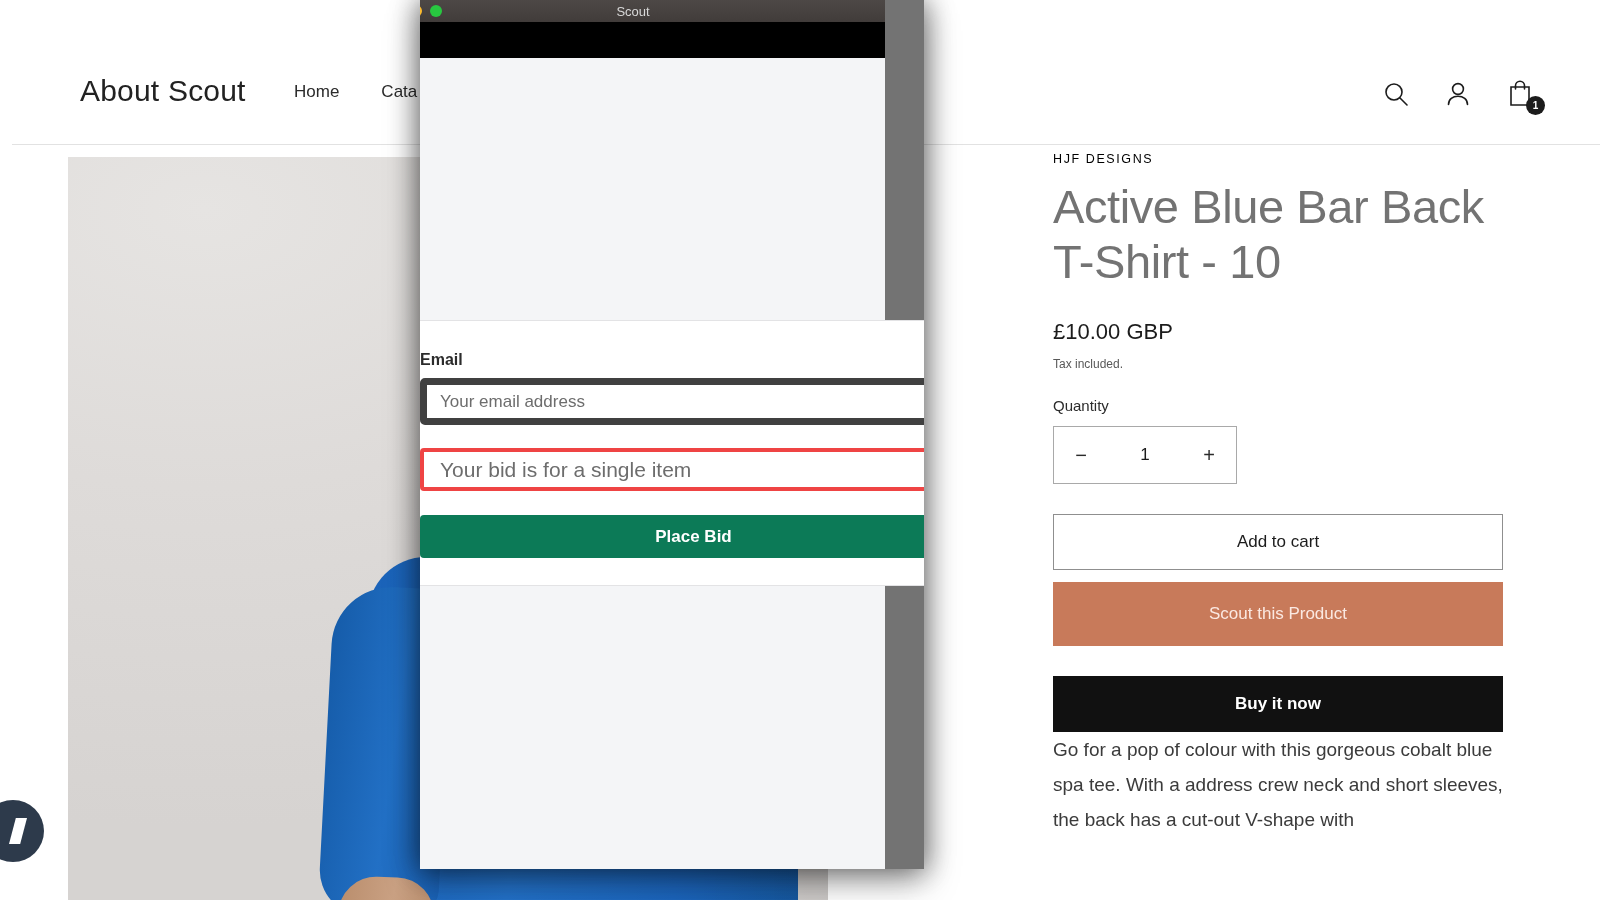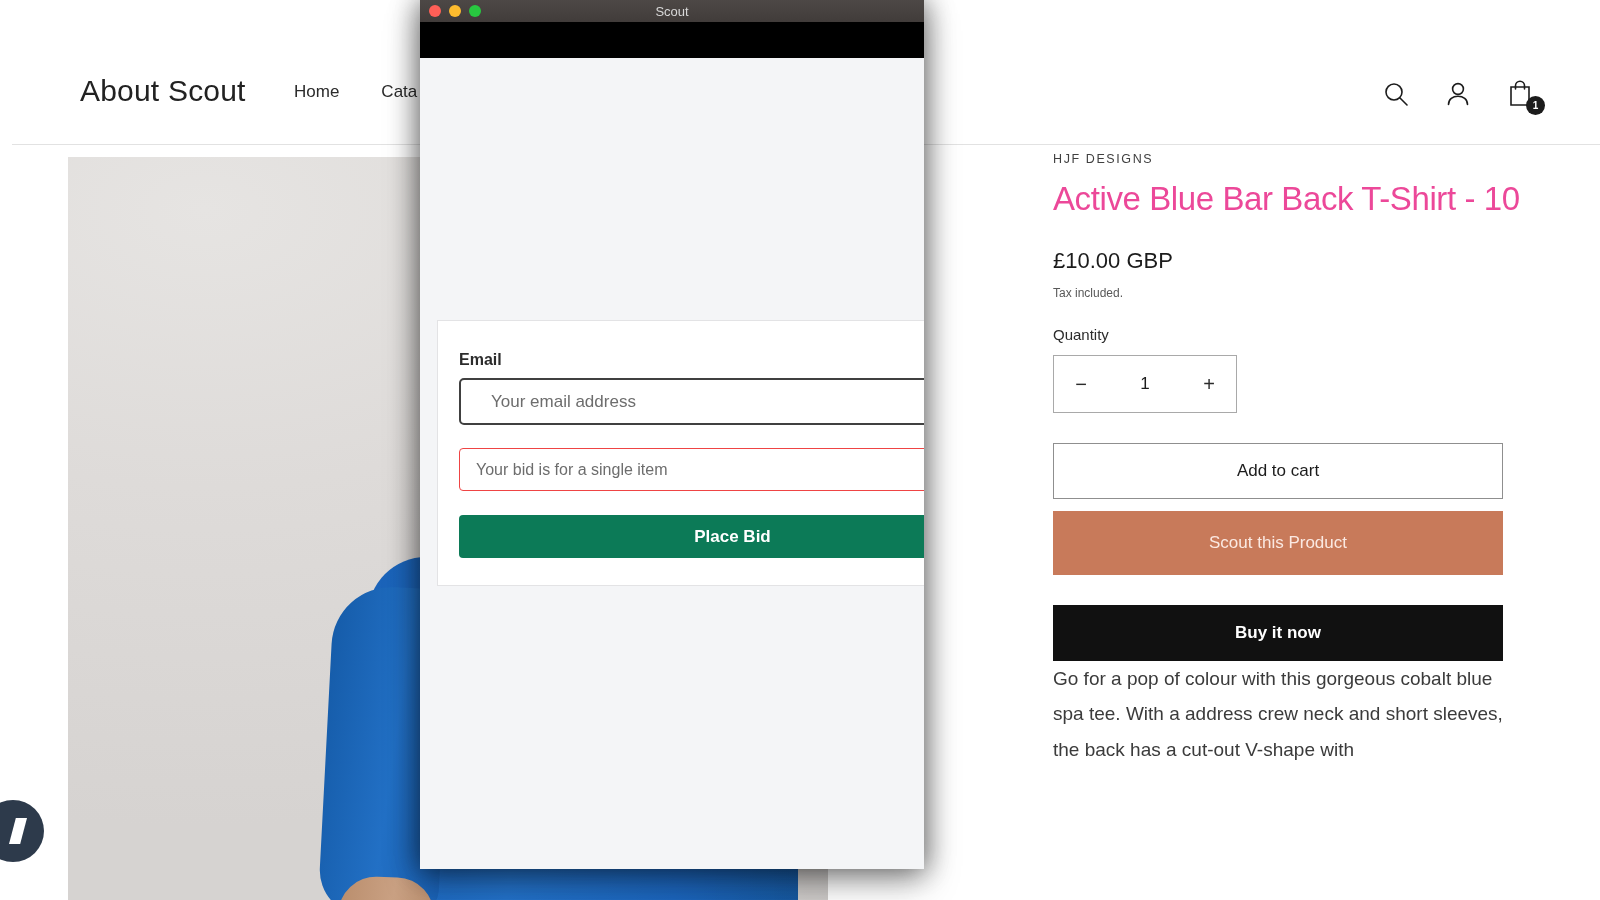--- a/index.html
+++ b/index.html
@@ -82,26 +82,26 @@
   #photo-shadow {
     position: absolute; right: 0; top: 0; bottom: 0; width: 140px;
     background: linear-gradient(90deg, rgba(0,0,0,0) 0%, rgba(0,0,0,0.045) 100%);
   }
 
   
   #product-info {
     position: absolute; left: 1053px; top: 152px; width: 470px;
   }
   #product-vendor {
-    font-size: 12.5px; letter-spacing: 1.6px; color: #404040;
+    font-size: 12.5px; letter-spacing: 1.6px; color: #000000;
     text-transform: uppercase; margin-bottom: 14px;
   }
   #product-title {
-    font-size: 33px; line-height: 1.16; font-weight: 400;
-    color: #ec4899; letter-spacing: -0.4px; margin-bottom: 30px;
+    font-size: 47px; line-height: 1.16; font-weight: 400;
+    color: #737373; letter-spacing: -0.4px; margin-bottom: 30px;
   }
   #product-price {
     font-size: 22px; color: #1c1c1c; margin-bottom: 12px;
   }
   #tax-note {
     font-size: 12px; color: #585858; margin-bottom: 26px;
   }
   #quantity-label {
     font-size: 15px; color: #2b2b2b; margin-bottom: 12px;
   }
@@ -194,31 +194,31 @@
     background: #ffffff;
     border: 1px solid #e3e3e5;
     padding: 30px 21px 27px 21px;
   }
   .field-label {
     font-size: 16px; font-weight: 700; color: #2c2c2c;
     margin-bottom: 9px;
   }
   #email-input {
     display: block; width: 547px; height: 47px;
-    border: 2px solid #404040; border-radius: 5px;
-    background: #ffffff; padding: 0 30px;
+    border: 7px solid #404040; border-radius: 5px;
+    background: #ffffff; padding: 0 13px;
     font-size: 17px; color: #2c2c2c; font-family: inherit;
     outline: none; margin-bottom: 23px;
   }
   #email-input::placeholder { color: #6d6d6d; }
   #bid-input {
     display: block; width: 547px; height: 43px;
-    border: 1px solid #ef4444; border-radius: 4px;
+    border: 4px solid #ef4444; border-radius: 4px;
     background: #ffffff; padding: 0 16px;
-    font-size: 16px; color: #2c2c2c; font-family: inherit;
+    font-size: 21px; color: #2c2c2c; font-family: inherit;
     outline: none; margin-bottom: 24px;
   }
   #bid-input::placeholder { color: #6d6d6d; }
   #place-bid-button {
     display: block; width: 547px; height: 43px;
     border: none; border-radius: 4px;
     background: #0c7a57; color: #ffffff;
     font-size: 17px; font-weight: 700; cursor: pointer;
     font-family: inherit;
   }

